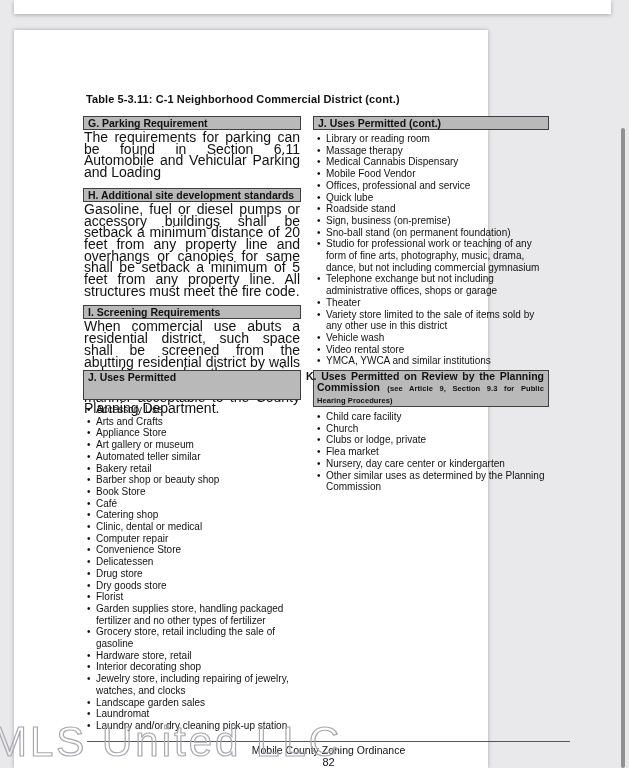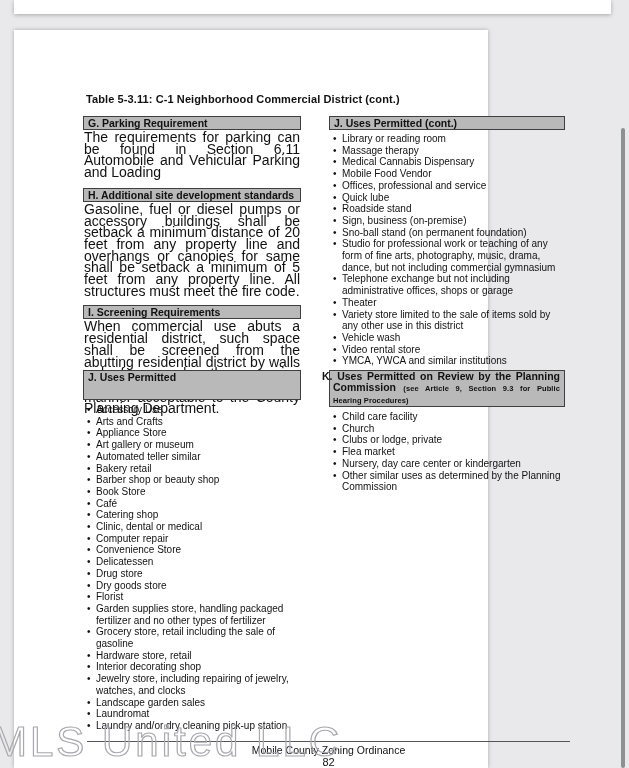--- a/index.html
+++ b/index.html
@@ -18,21 +18,21 @@
   .page {
     position:absolute; left:14px; top:30px; width:474px; height:738px;
     background:#fff; box-shadow:0 0 4px rgba(0,0,0,.28);
   }
   .page-inner { position:relative; width:100%; height:100%; padding:63px 0 0 69px; }
   .doc-title { font-size:11px; font-weight:bold; margin:0 0 11px 3px; letter-spacing:.1px; }
   .table-grid {
     display:grid;
     grid-template-columns:218px 236px;
     grid-template-rows:254px auto;
-    column-gap:28px;
+    column-gap:12px;
   }
   .cell { overflow:visible; }
   .sec-header {
     background:#b9b9b9;
     border:1px solid #3f3f3f;
     font-weight:bold;
     font-size:10.5px;
     line-height:12px;
     padding:0 4px;
   }

